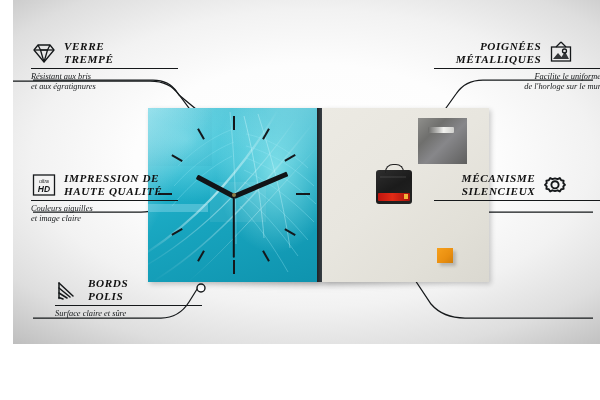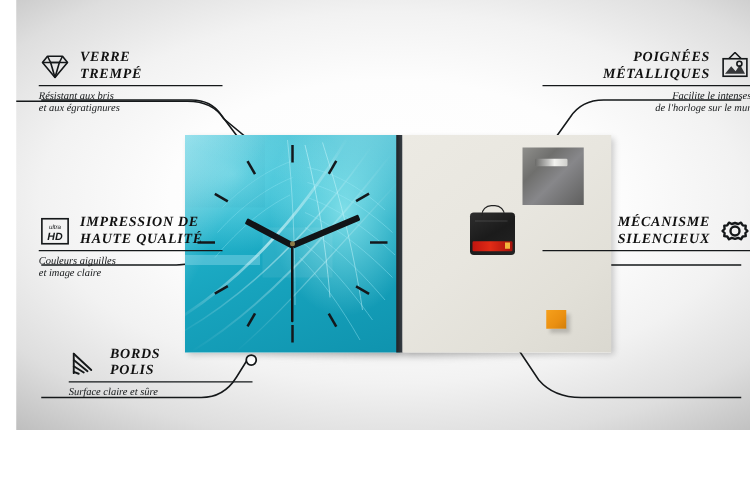--- a/index.html
+++ b/index.html
@@ -13,21 +13,21 @@
     position:absolute;left:13px;top:0;width:600px;height:344px;
     background:
       radial-gradient(ellipse 78% 72% at 50% 46%, #ffffff 0%, #fdfdfd 38%, #f2f2f2 60%, #dedede 80%, #bcbcbc 100%);
     font-style: italic;
   }
   .svg-layer{position:absolute;left:0;top:0;width:600px;height:400px;pointer-events:none;}
 
   
   .feature{position:absolute;}
   .feature .head{display:flex;align-items:center;gap:7px;}
-  .feature.right .head{justify-content:flex-end;}
+  .feature.right .head{justify-content:center;}
   .ficon{width:26px;height:26px;flex:0 0 26px;display:block;}
   .ftitle{
     font-family:"Liberation Serif",serif;
     font-weight:bold;
     font-size:11.2px;
     letter-spacing:0.6px;
     line-height:12.6px;
     color:#111111;
     text-transform:uppercase;
     white-space:pre-line;
@@ -297,21 +297,21 @@
       <svg class="ficon" viewBox="0 0 26 26">
         <g fill="none" stroke="#15181a" stroke-width="1.3">
           <path d="M13,2 L8,7 M13,2 L18,7"></path>
           <rect x="3.5" y="7" width="19" height="14"></rect>
           <path d="M5,19 L10,13 L13.5,17 L17,11.5 L21,19 Z" fill="#15181a" stroke="none" opacity=".85"></path>
           <circle cx="16.5" cy="11" r="2"></circle>
         </g>
       </svg>
     </div>
     <div class="rule"></div>
-    <div class="fdesc">Facilite le intenses
+    <div class="fdesc">Facilite le uniforme
 de l'horloge sur le mur</div>
   </div>
 
   <div class="feature right" id="f-meca">
     <div class="head">
       <div class="ftitle">MÉCANISME
 SILENCIEUX</div>
       <svg class="ficon" viewBox="0 0 26 26">
         <g fill="none" stroke="#15181a" stroke-width="1.9" stroke-linejoin="round">
           <path d="M13,3.2

